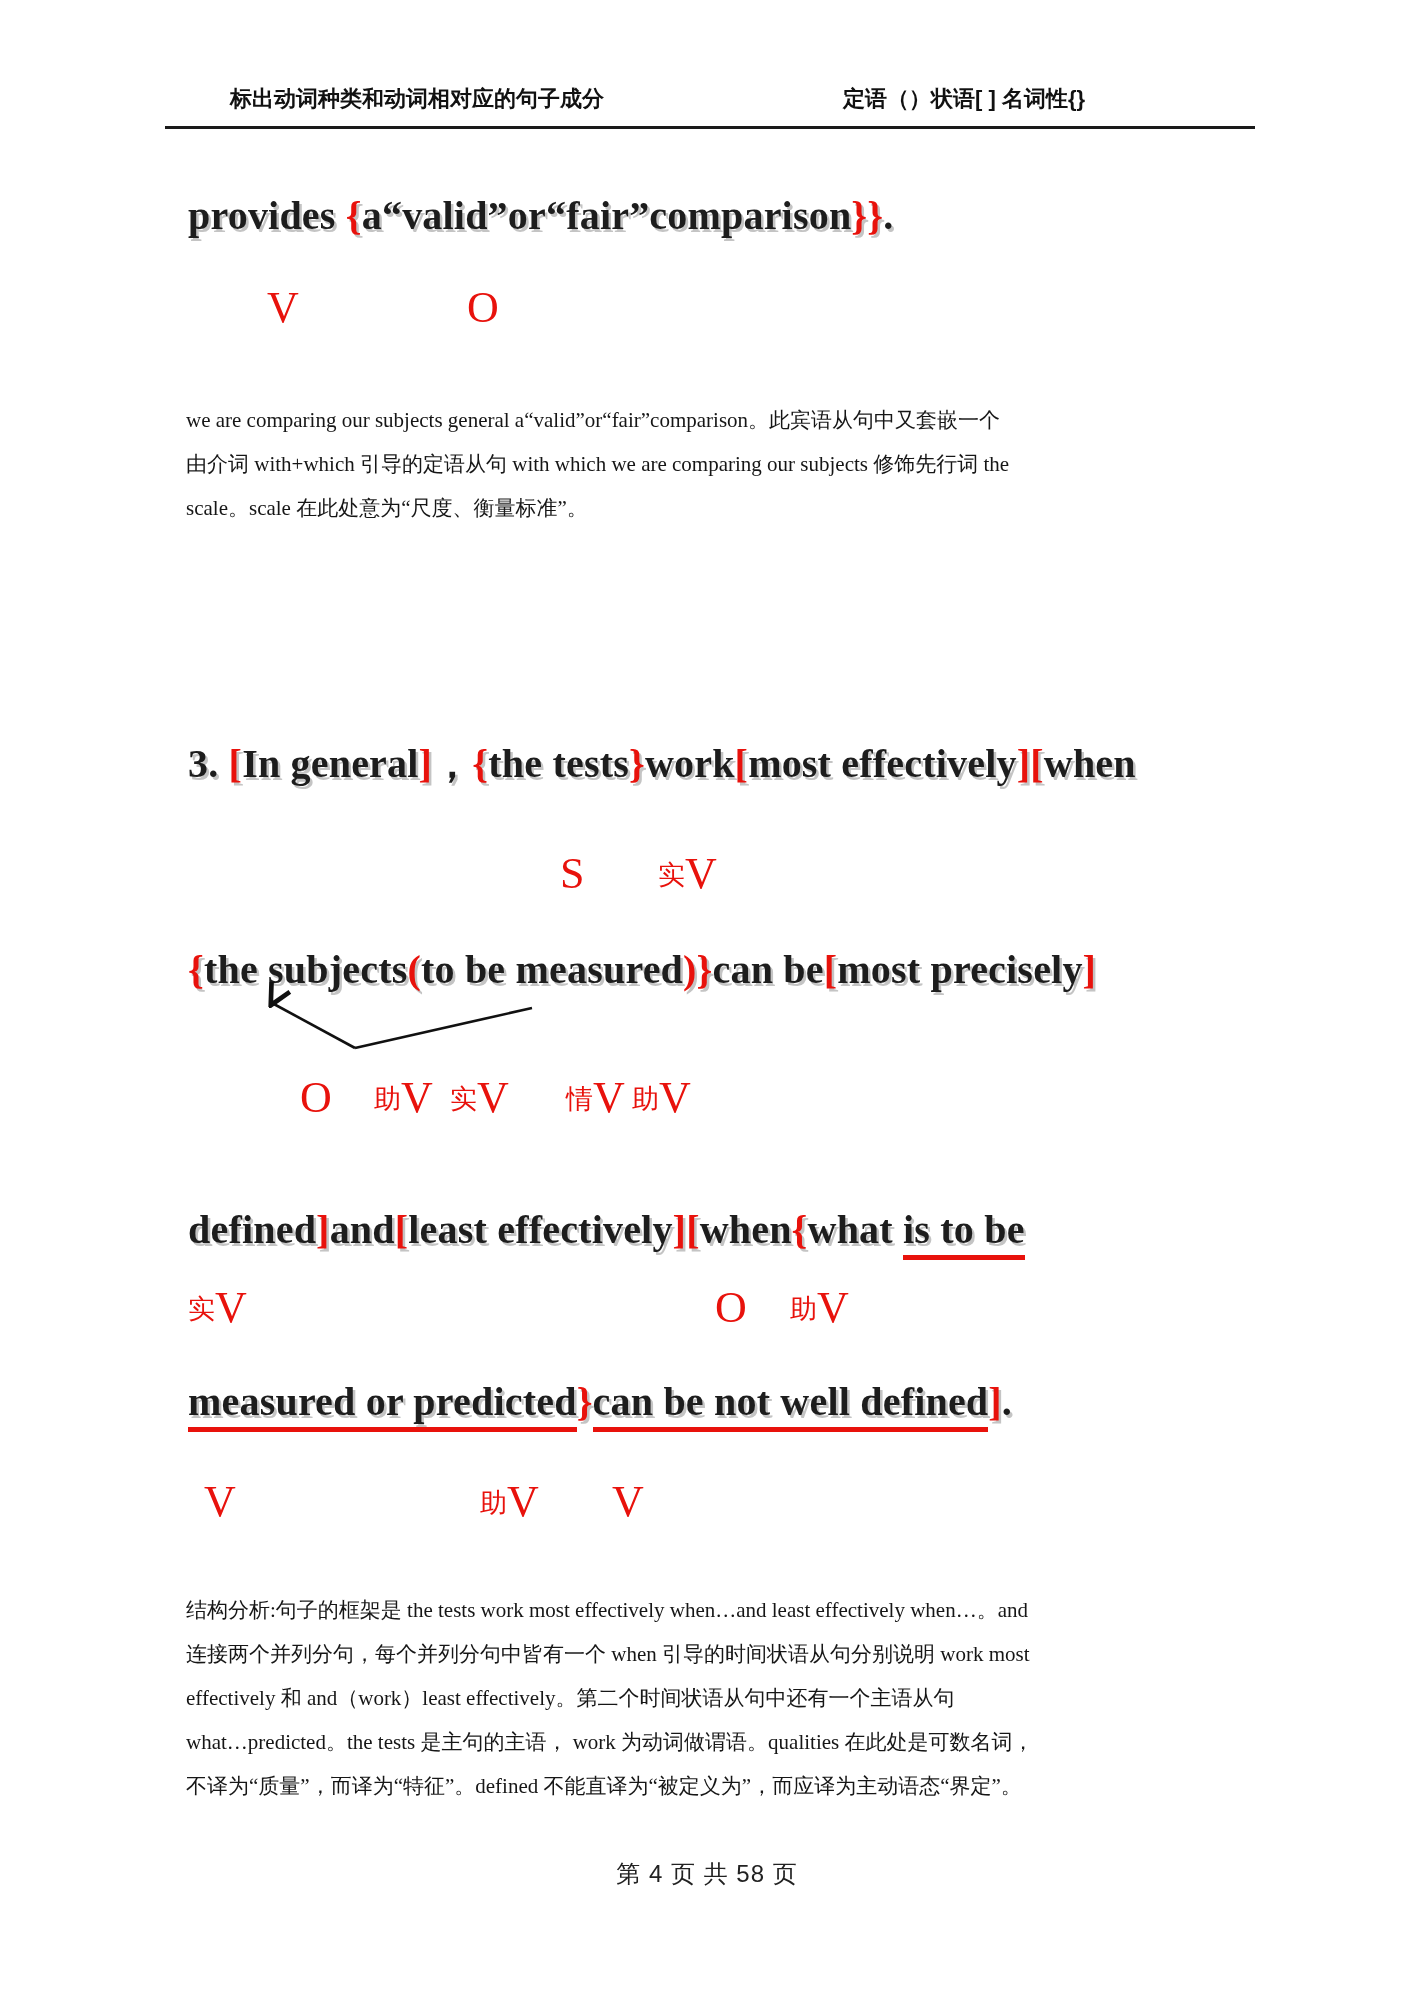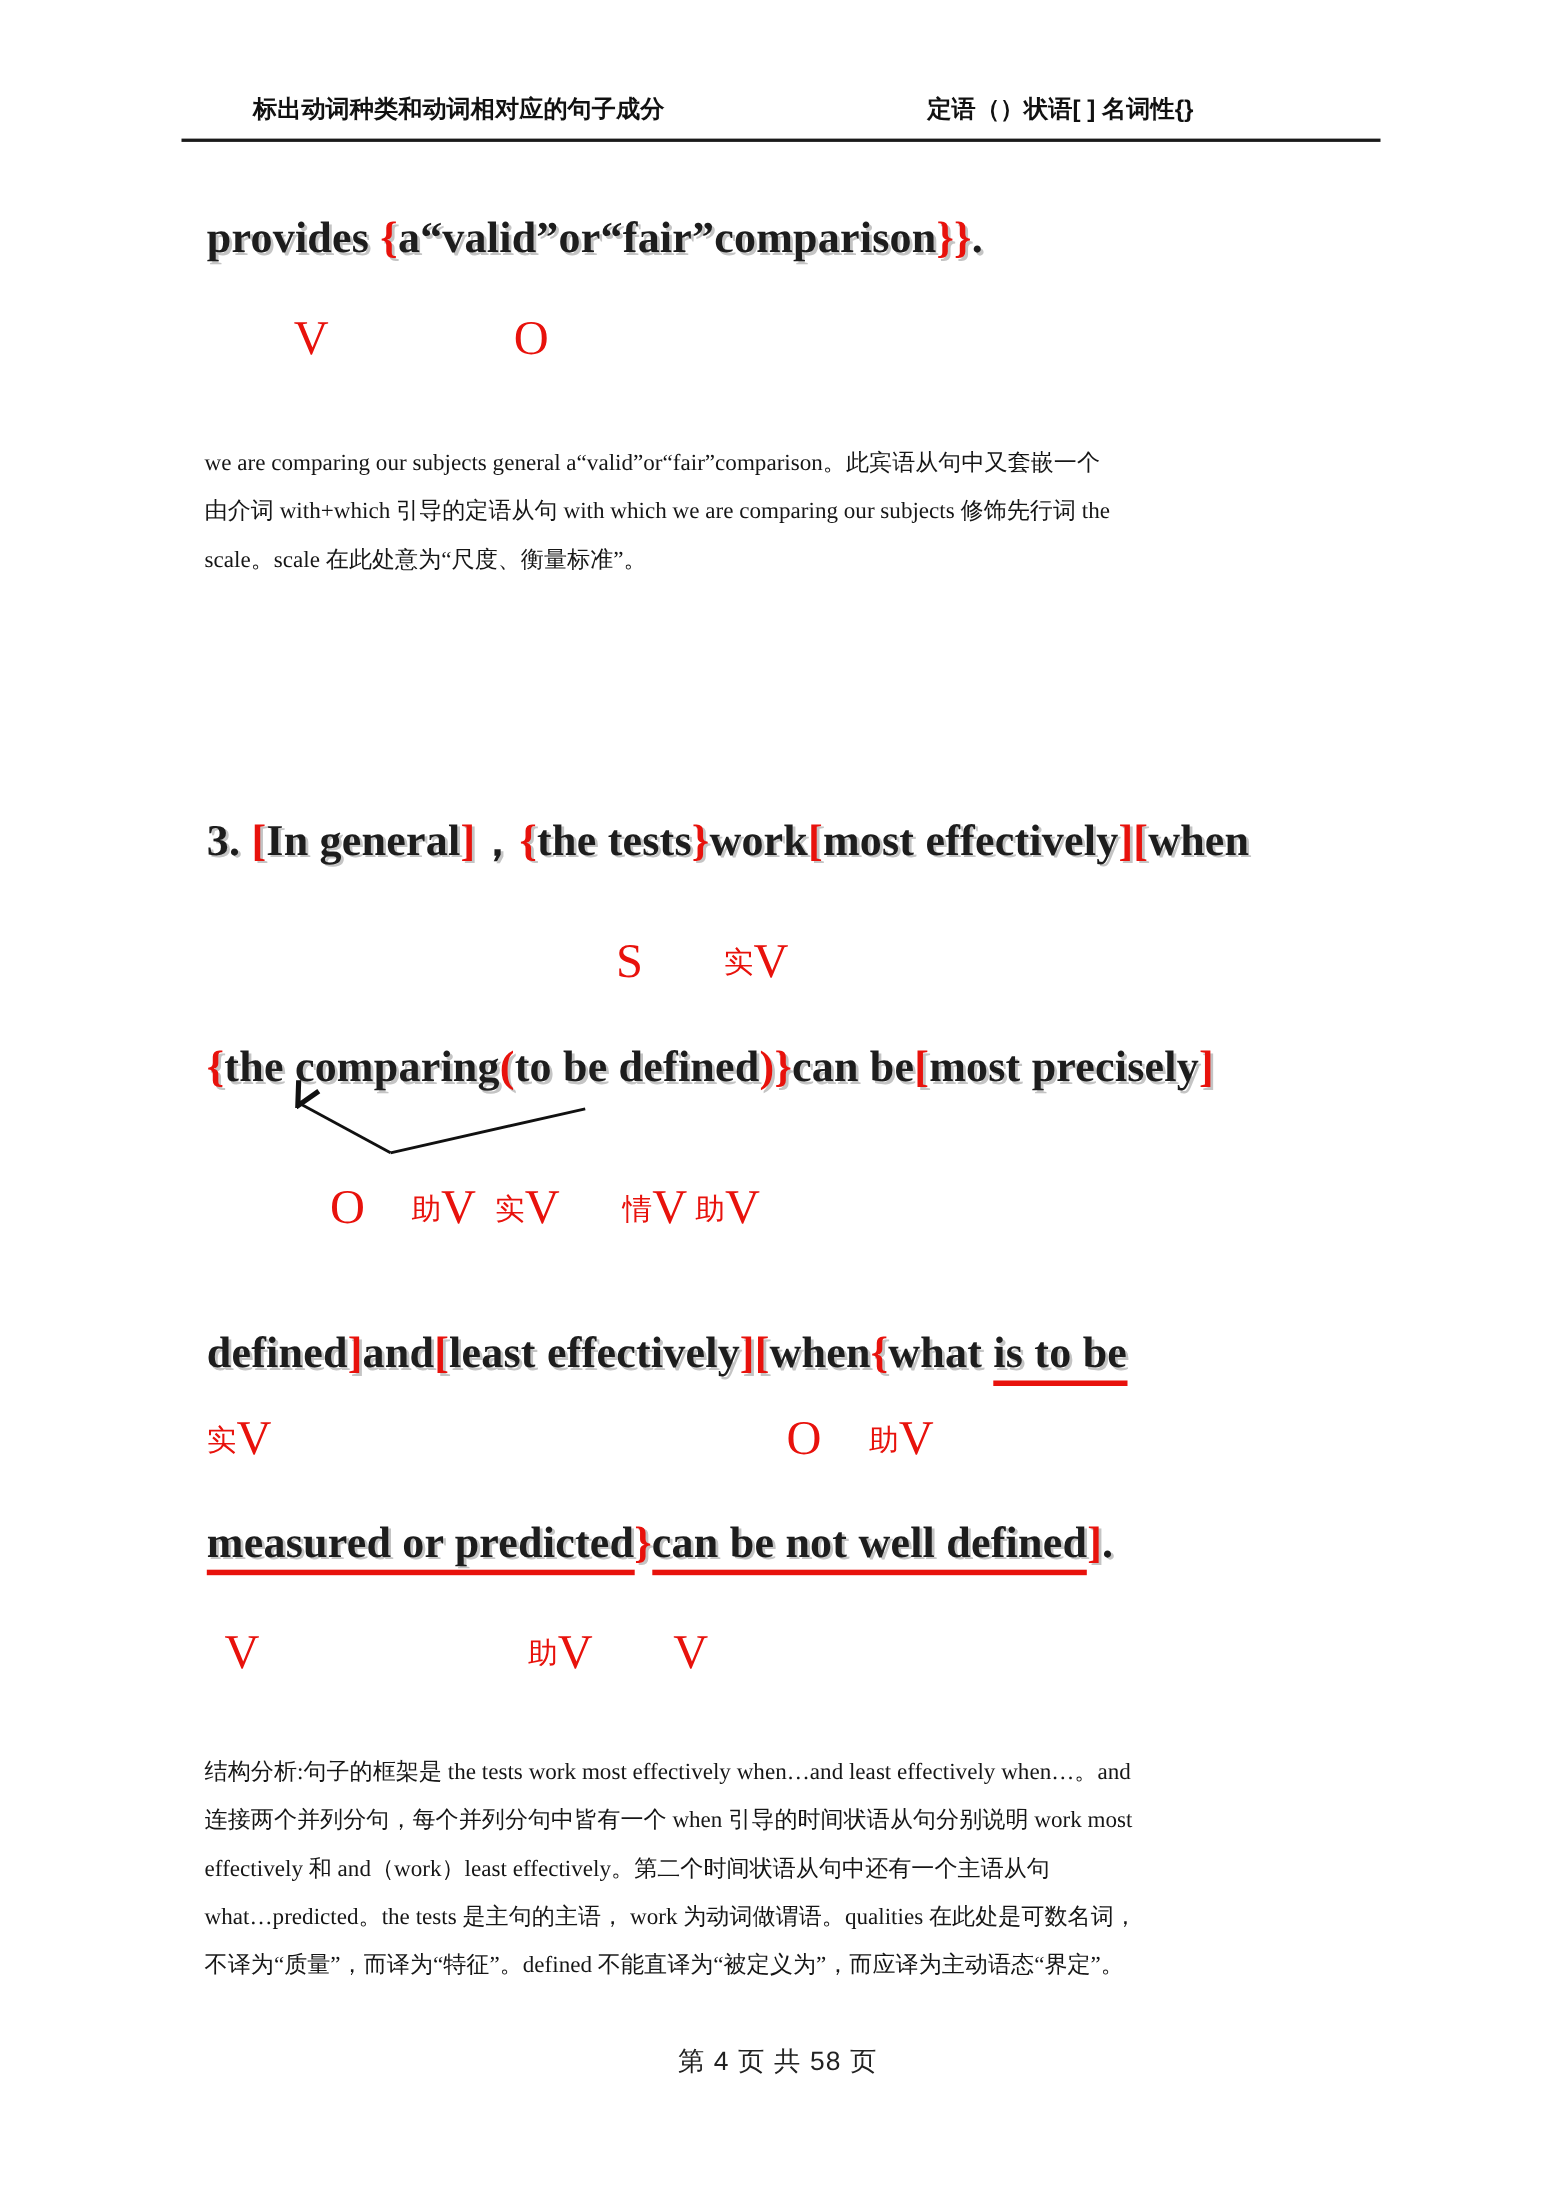--- a/index.html
+++ b/index.html
@@ -64,21 +64,21 @@
       <div class="pline">scale。scale 在此处意为“尺度、衡量标准”。</div>
     </div>
 
   <div class="abs big" style="left:188px; top:736px;"><span class="seg k">3. </span><span class="seg r">[</span><span class="seg k">In general</span><span class="seg r">]</span><span class="seg k">，</span><span class="seg r">{</span><span class="seg k">the tests</span><span class="seg r">}</span><span class="seg k">work</span><span class="seg r">[</span><span class="seg k">most effectively</span><span class="seg r">][</span><span class="seg k">when</span></div>
 
   <div class="marks" style="left:188px; top:848px;">
       <span class="mark" style="left: 372px;"><span class="lat">S</span></span>
       <span class="mark" style="left: 470px;"><span class="cjk">实</span><span class="lat">V</span></span>
     </div>
 
-  <div class="abs big" style="left:188px; top:946px;"><span class="seg r">{</span><span class="seg k">the comparing</span><span class="seg r">(</span><span class="seg k">to be defined</span><span class="seg r">)}</span><span class="seg k">can be</span><span class="seg r">[</span><span class="seg k">most precisely</span><span class="seg r">]</span></div>
+  <div class="abs big" style="left:188px; top:946px;"><span class="seg r">{</span><span class="seg k">the subjects</span><span class="seg r">(</span><span class="seg k">to be measured</span><span class="seg r">)}</span><span class="seg k">can be</span><span class="seg r">[</span><span class="seg k">most precisely</span><span class="seg r">]</span></div>
 
   <svg class="abs arrows" style="left:240px; top:985px;" width="320" height="80" viewBox="0 0 320 80">
     <defs>
       <marker id="ah" markerWidth="10" markerHeight="10" refX="5" refY="2" orient="auto">
         <path d="M1,9 L5,1 L9,9" fill="none" stroke="#111" stroke-width="1.8"></path>
       </marker>
     </defs>
     <line x1="115" y1="63" x2="32" y2="18" stroke="#111" stroke-width="2.6" marker-end="url(#ah)"></line>
     <line x1="115" y1="63" x2="292" y2="23" stroke="#111" stroke-width="2.6"></line>
   </svg>

